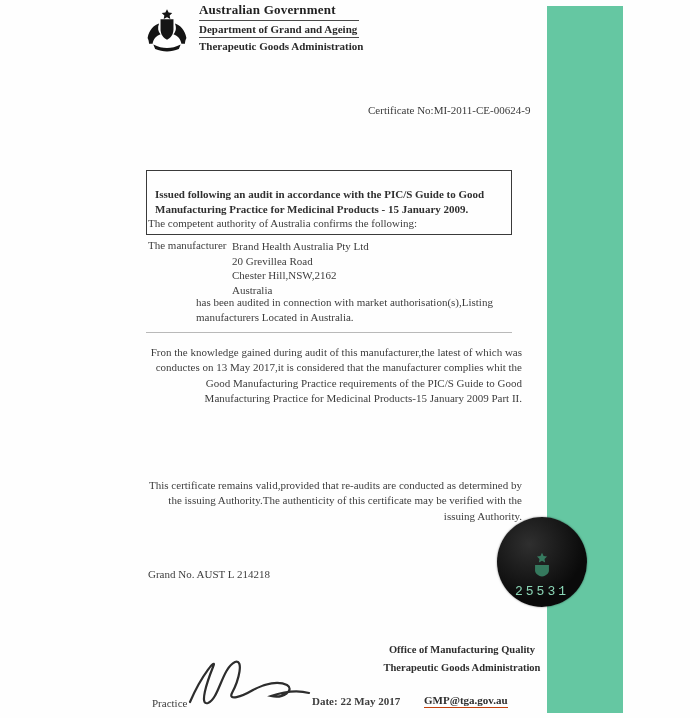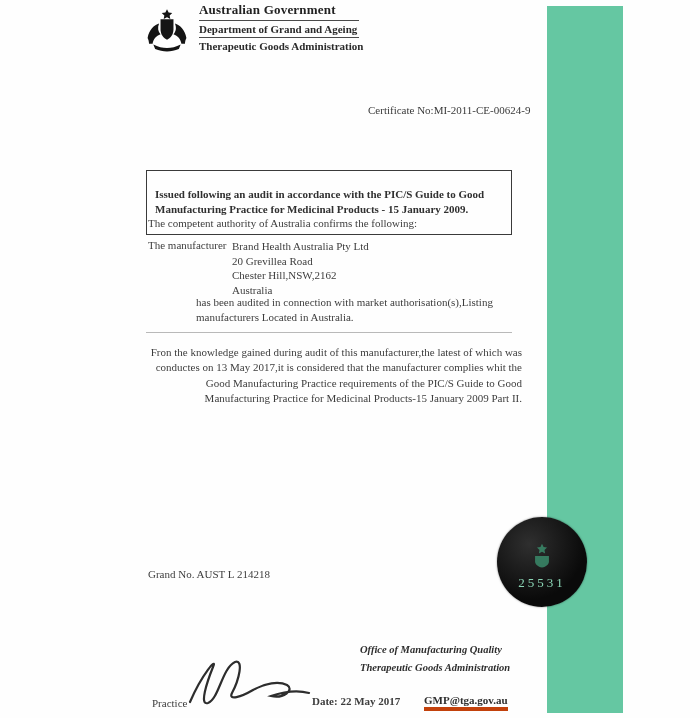--- a/index.html
+++ b/index.html
@@ -39,31 +39,31 @@
   .grand{position:absolute;left:148px;top:568px;font-size:11px;}
   
   .seal{
     position:absolute;left:497px;top:517px;width:90px;height:90px;border-radius:50%;
     background:radial-gradient(circle at 36% 30%, #2f2f2f 0%, #0a0a0a 65%);
     box-shadow:0 0 2px rgba(0,0,0,.5);
     display:flex;flex-direction:column;align-items:center;justify-content:flex-end;
   }
   .seal-emblem{margin-bottom:2px;opacity:.85;}
   .seal-number{
-    font-family:Liberation Serif, serif;
-    font-size:13px;color:#8bd6b6;letter-spacing:3px;margin-bottom:16px;
+    font-family:Liberation Mono, monospace;
+    font-size:13px;color:#8bd6b6;letter-spacing:3px;margin-bottom:8px;
   }
   
-  .office{position:absolute;left:360px;top:641px;width:172px;
-    font-size:10.5px;font-weight:bold;color:#2e2e2e;line-height:1.7;font-style:italic;}
+  .office{position:absolute;left:376px;top:641px;width:172px;text-align:center;
+    font-size:10.5px;font-weight:bold;color:#2e2e2e;line-height:1.7;}
   .sig-label{position:absolute;left:152px;top:697px;font-size:11px;}
   .sig-scribble{position:absolute;left:182px;top:652px;}
   .date{position:absolute;left:312px;top:695px;font-size:11px;font-weight:600;}
   .email{position:absolute;left:424px;top:694px;font-size:11px;font-weight:bold;
-    border-bottom:4px solid #c2410c;padding-bottom:1px;color:#2e2e2e;}
+    border-bottom:1px solid #c2410c;padding-bottom:1px;color:#2e2e2e;}
 </style>
 </head>
 <body>
 
 <div class="page">
 
   <div class="stripe" style="background:#65c7a2;"></div>
 
   <div class="crest">
     <svg viewBox="0 0 64 60" width="46" height="46" aria-hidden="true">
@@ -97,20 +97,21 @@
       <div>Chester Hill,NSW,2162</div>
       <div>Australia</div>
     </div>
   </div>
 
   <div class="audited">has been audited in connection with market authorisation(s),Listing manufacturers Located in Australia.</div>
 
   <div class="section-line"></div>
 
   <div class="para p1">Fron the knowledge gained during audit of this manufacturer,the latest of which was conductes on 13 May 2017,it is considered that the manufacturer complies whit the Good Manufacturing Practice requirements of the PIC/S Guide to Good Manufacturing Practice for Medicinal Products-15 January 2009 Part II.</div>
+  <div class="para p3">This certificate remains valid,provided that re-audits are conducted as determined by the issuing Authority.The authenticity of this certificate may be verified with the issuing Authority.</div>
 
   <div class="grand">Grand No. AUST L 214218</div>
 
   <div class="seal">
     <div class="seal-emblem">
       <svg viewBox="0 0 40 30" width="36" height="26" aria-hidden="true">
         <path d="M20 1 l1.8 3.6 4 .6 -2.9 2.8 .7 4 -3.6 -1.9 -3.6 1.9 .7 -4 -2.9 -2.8 4 -.6 z" fill="#3a8a6a"></path>
         <path d="M12 15 h16 v6 c0 4 -3.2 6.2 -8 7.4 c-4.8 -1.2 -8 -3.4 -8 -7.4 z" fill="#3a8a6a"></path>
       </svg>
     </div>

